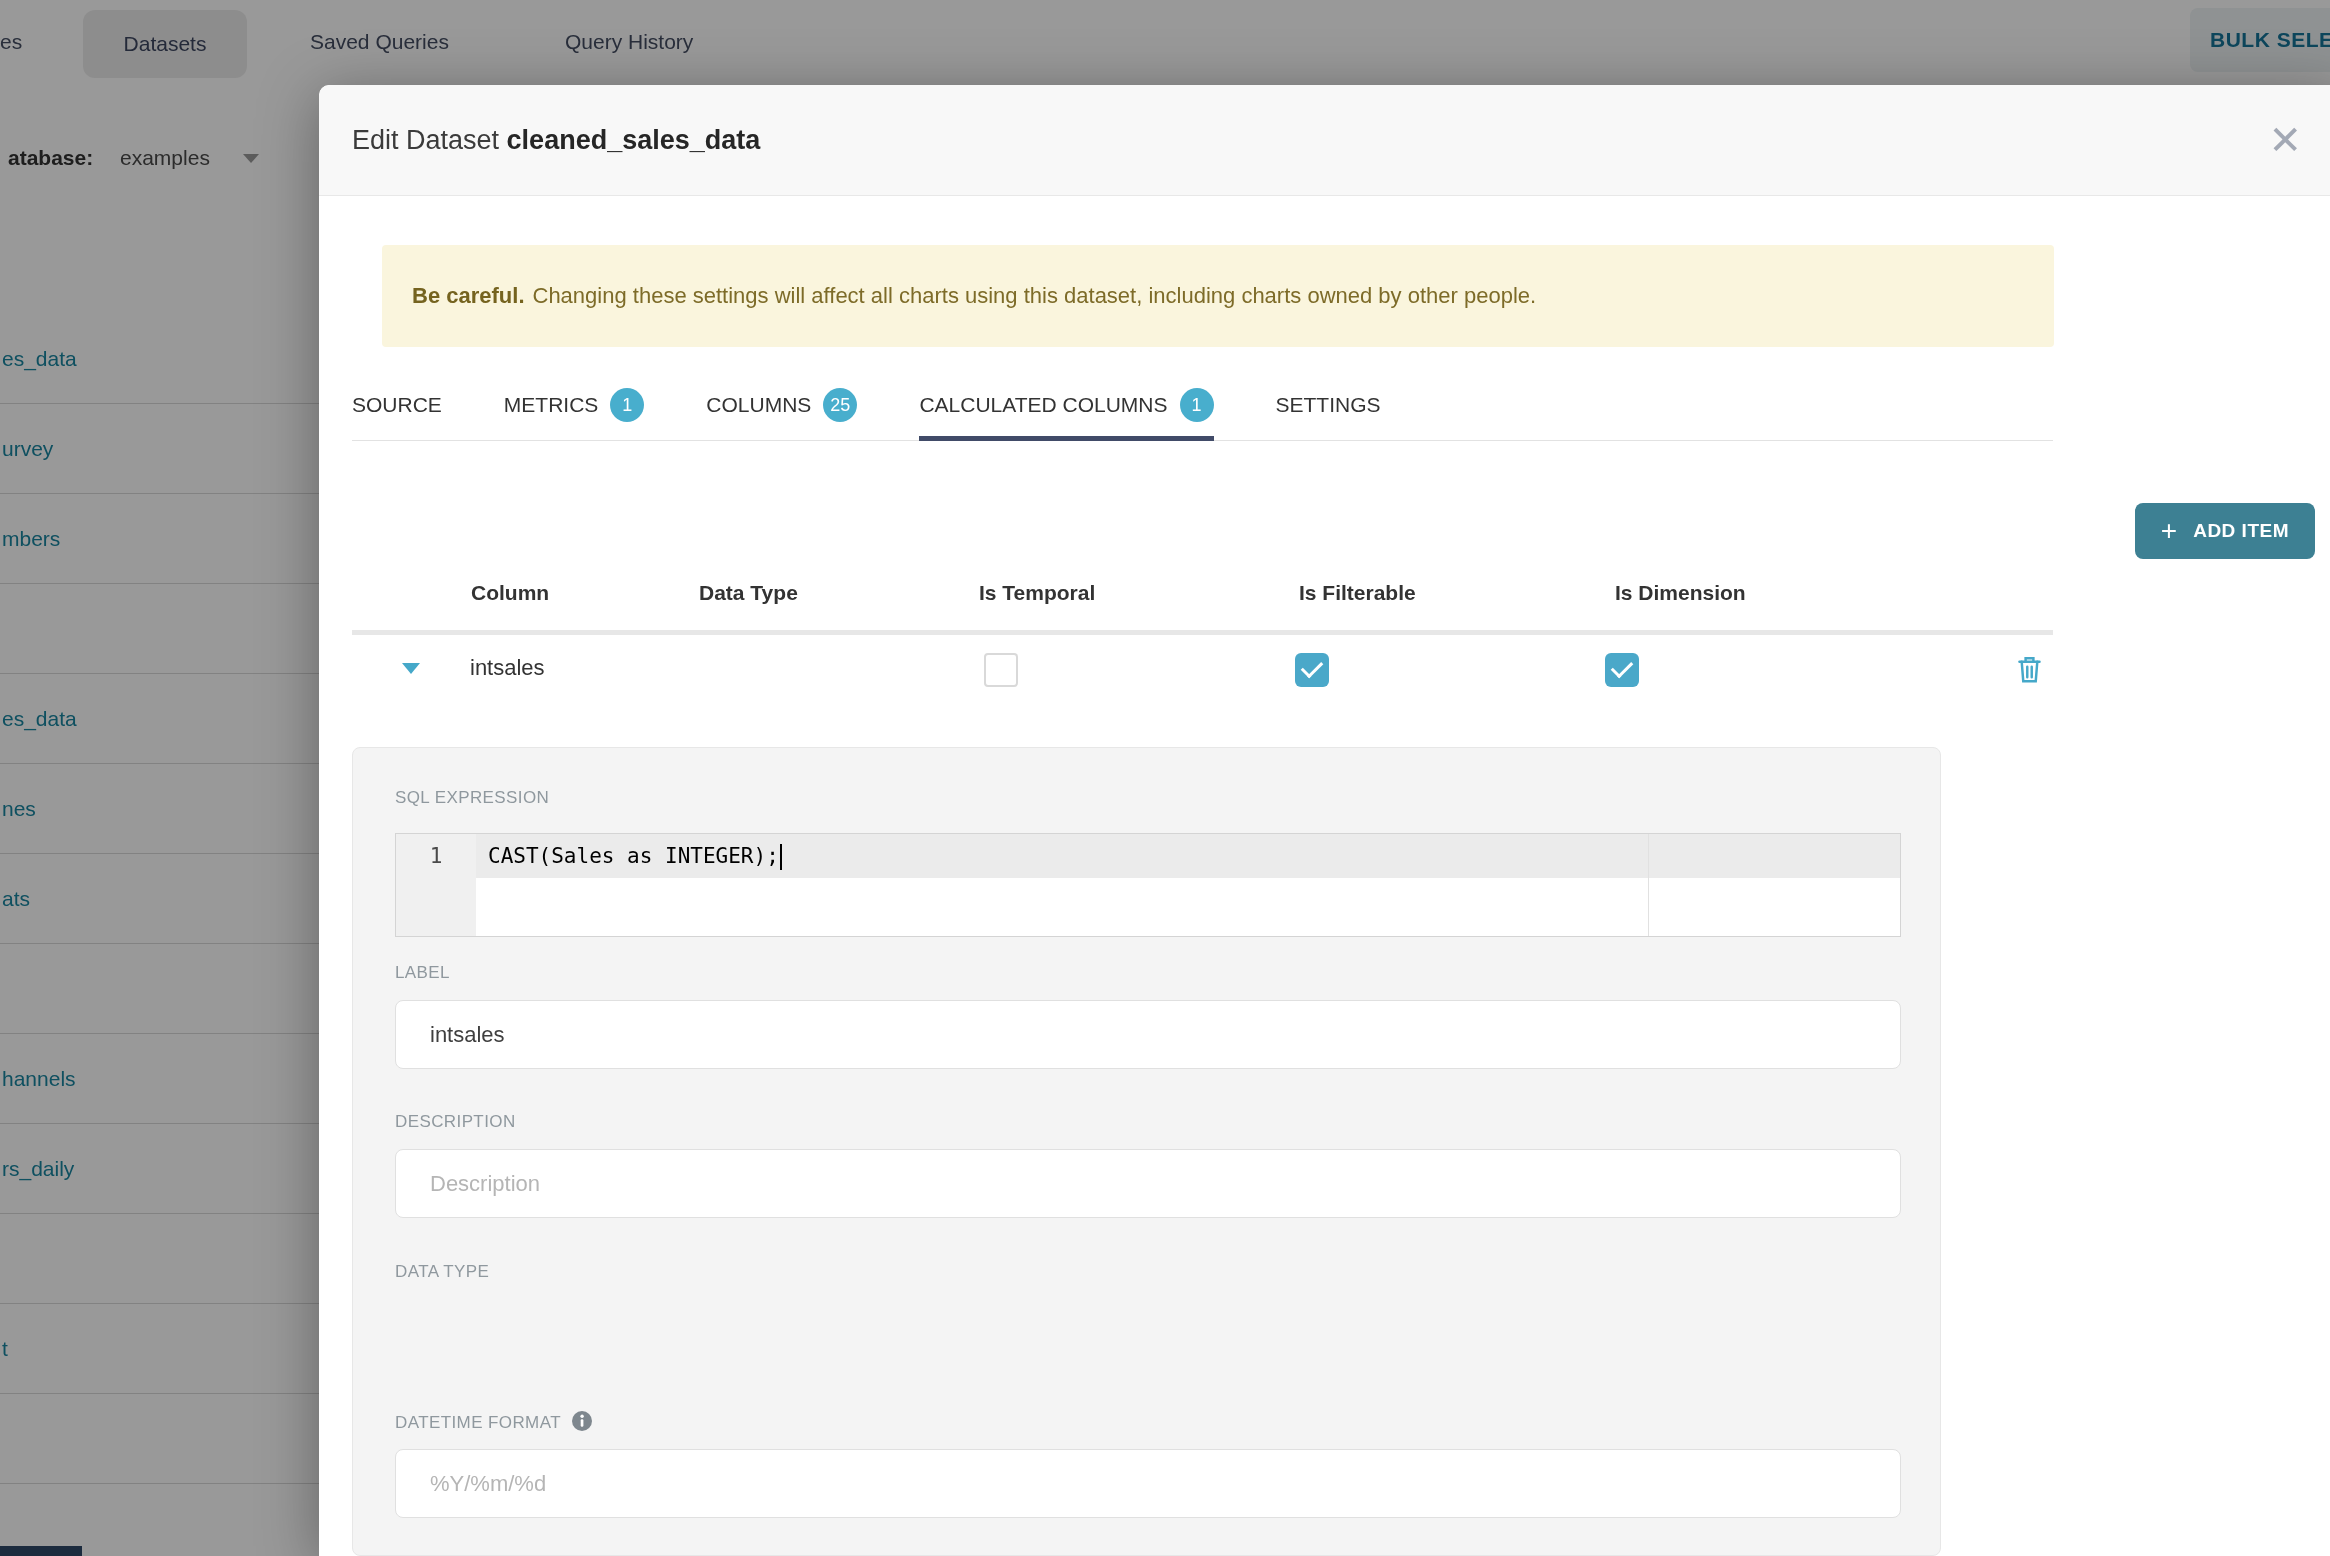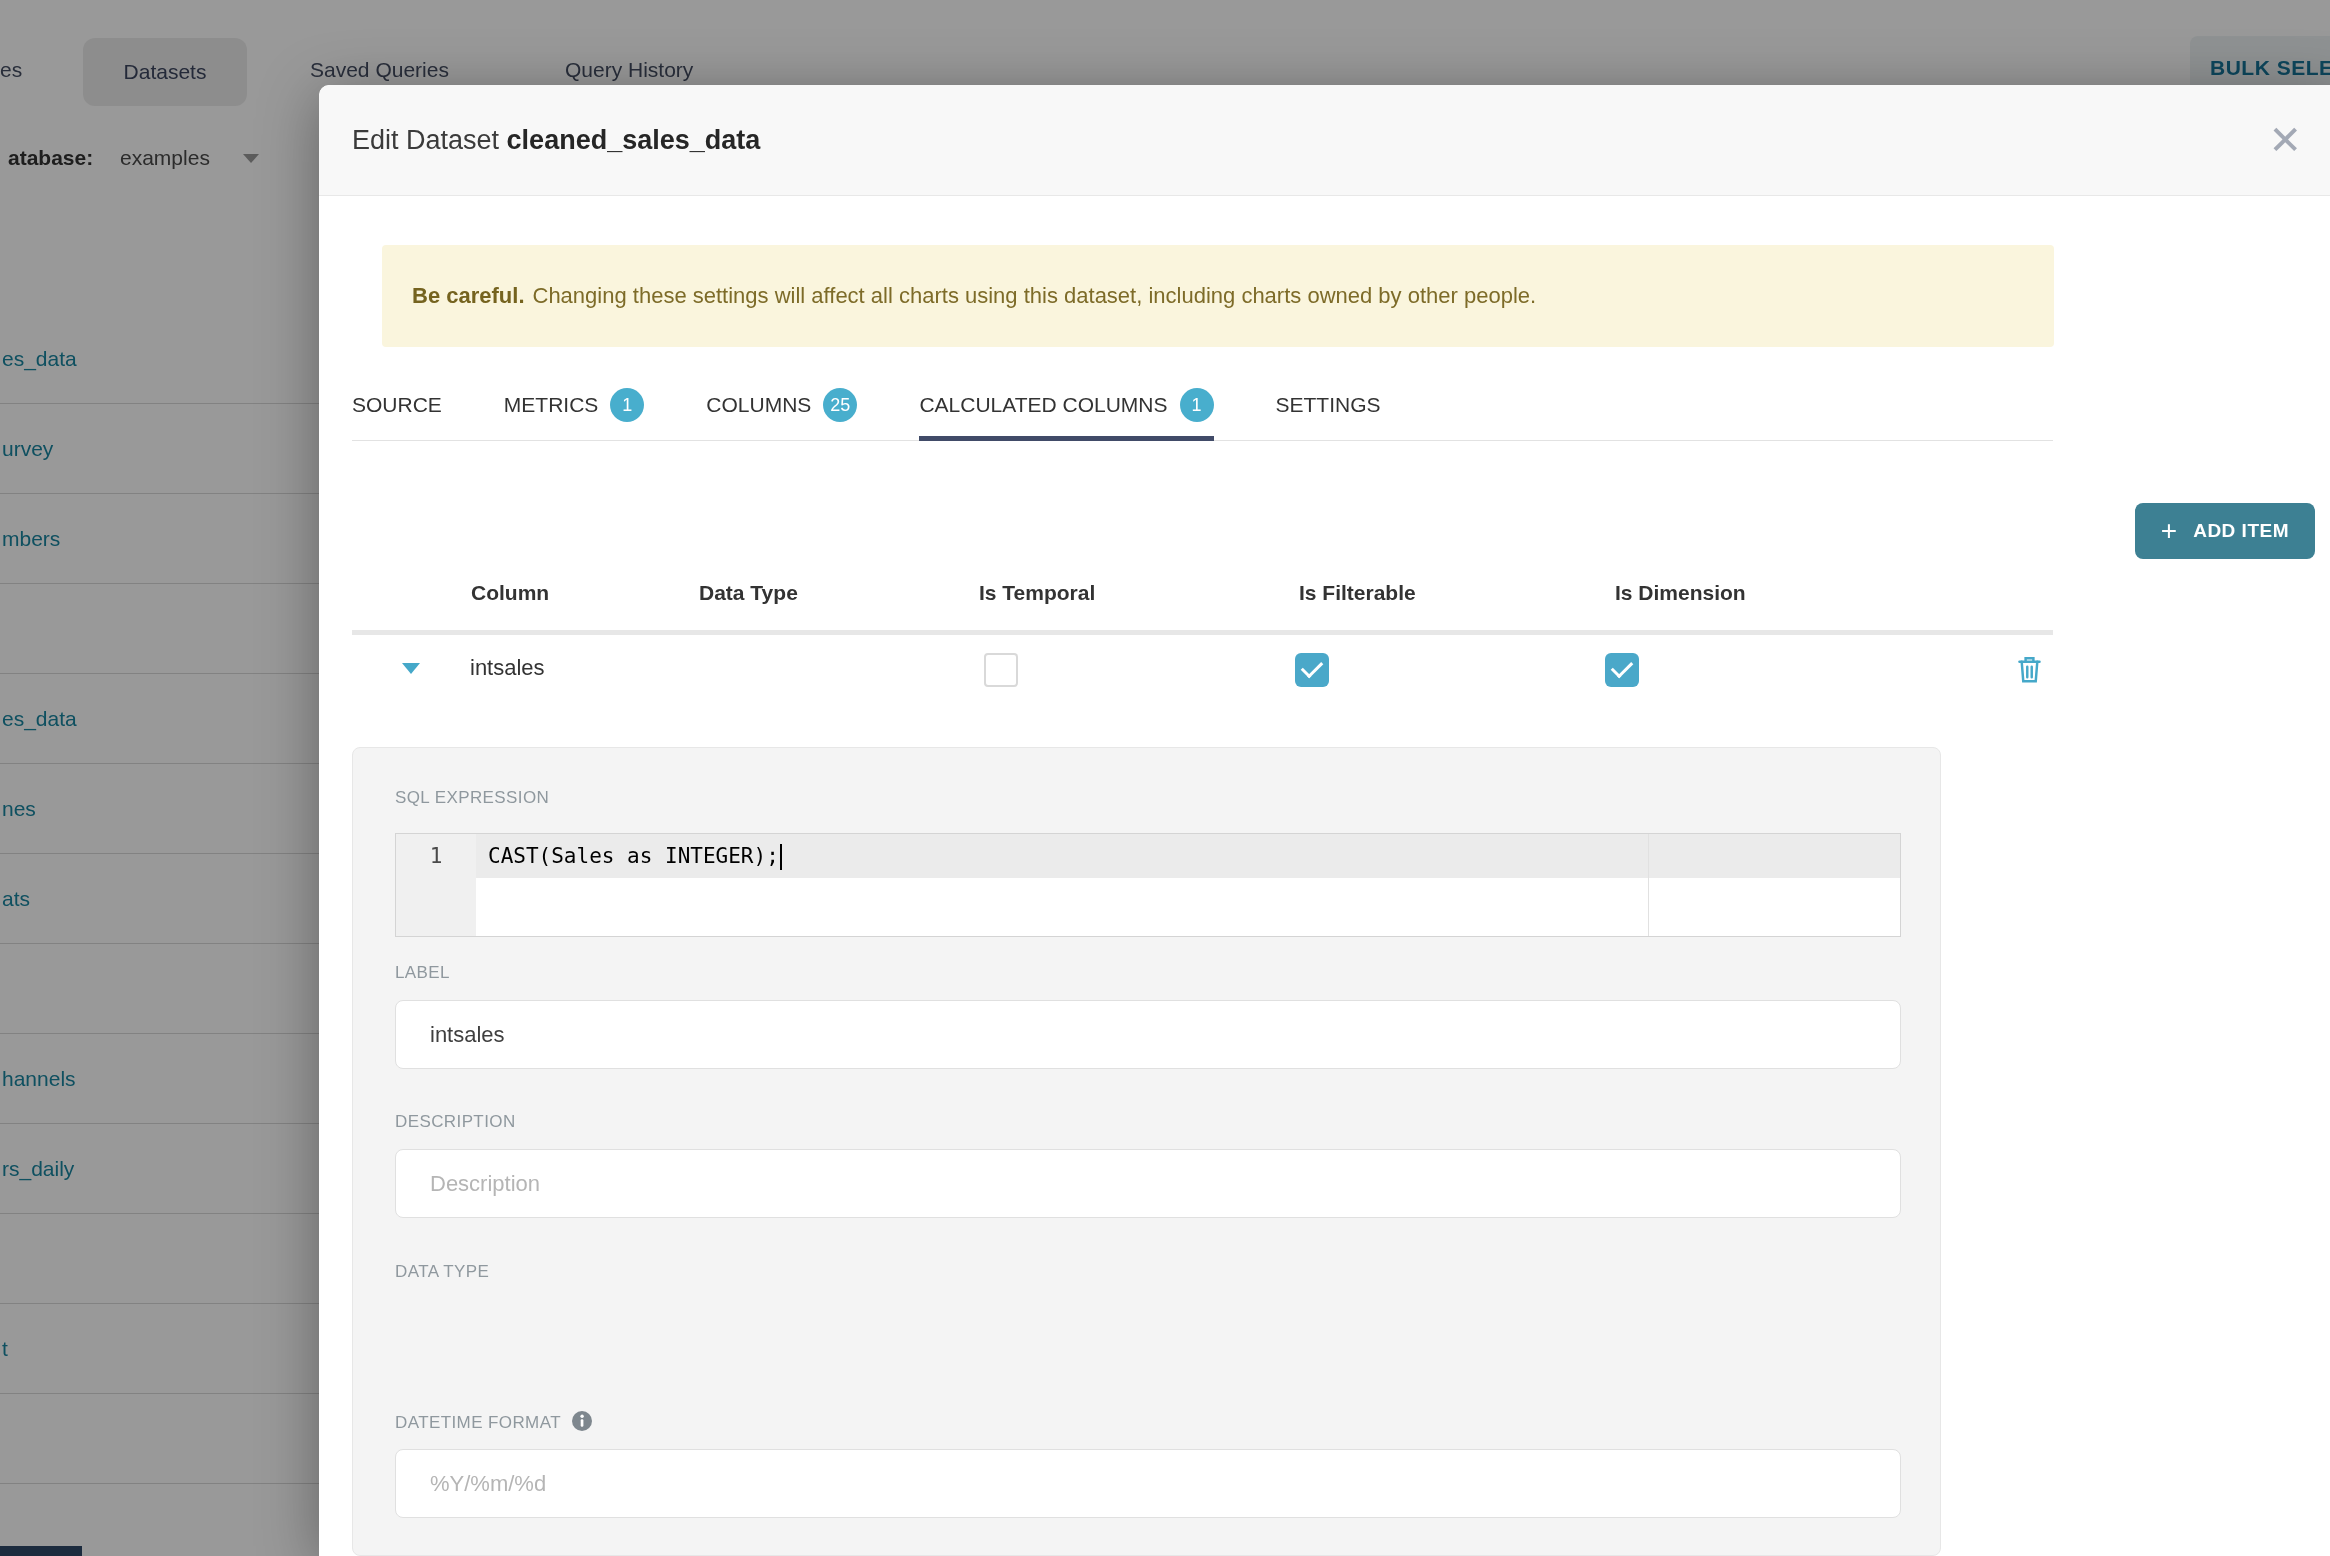--- a/index.html
+++ b/index.html
@@ -1,20 +1,20 @@
 <!DOCTYPE html>
 <html><head>
 <meta charset="utf-8">
 <style>
   html,body{margin:0;padding:0;}
   #screen{position:relative;width:2330px;height:1556px;overflow:hidden;background:#ffffff;
           font-family:"Liberation Sans",sans-serif;color:#333;}
   
   .bg-layer{position:absolute;inset:0;z-index:0;}
-  .nav{position:absolute;left:0;top:0;width:100%;height:69px;background:#fff;margin-top:28px;}
+  .nav{position:absolute;left:0;top:0;width:100%;height:69px;background:#fff;}
   .nav-frag{position:absolute;left:0;top:30px;font-size:21px;font-weight:500;color:#454e63;}
   .nav-chip{position:absolute;left:83px;top:10px;width:164px;height:68px;border-radius:12px;
             background:#ececec;display:flex;align-items:center;justify-content:center;}
   .nav-chip span{font-size:21px;font-weight:500;color:#3d4660;}
   .nav-item{position:absolute;top:30px;font-size:21px;font-weight:500;color:#454e63;}
   .nav-saved{left:310px;} .nav-history{left:565px;}
   .bulk-btn{position:absolute;left:2190px;top:8px;width:220px;height:64px;border-radius:8px;
             background:#eef3f5;display:flex;align-items:center;padding-left:20px;
             font-size:21px;font-weight:600;letter-spacing:.5px;color:#17759a;white-space:nowrap;}
   .filter-bar{position:absolute;left:0;top:132px;width:300px;height:60px;}

